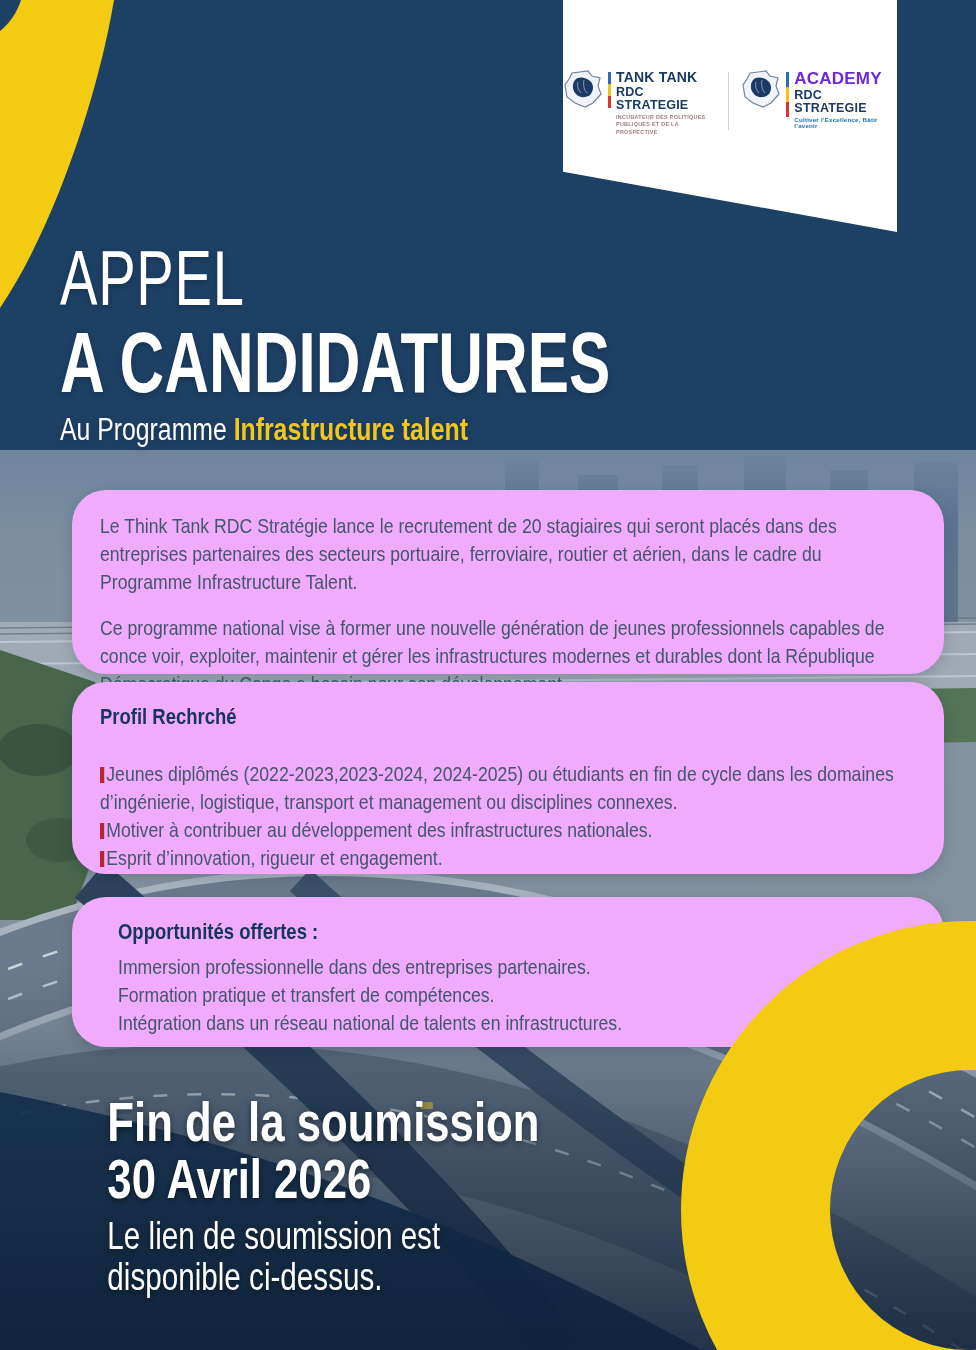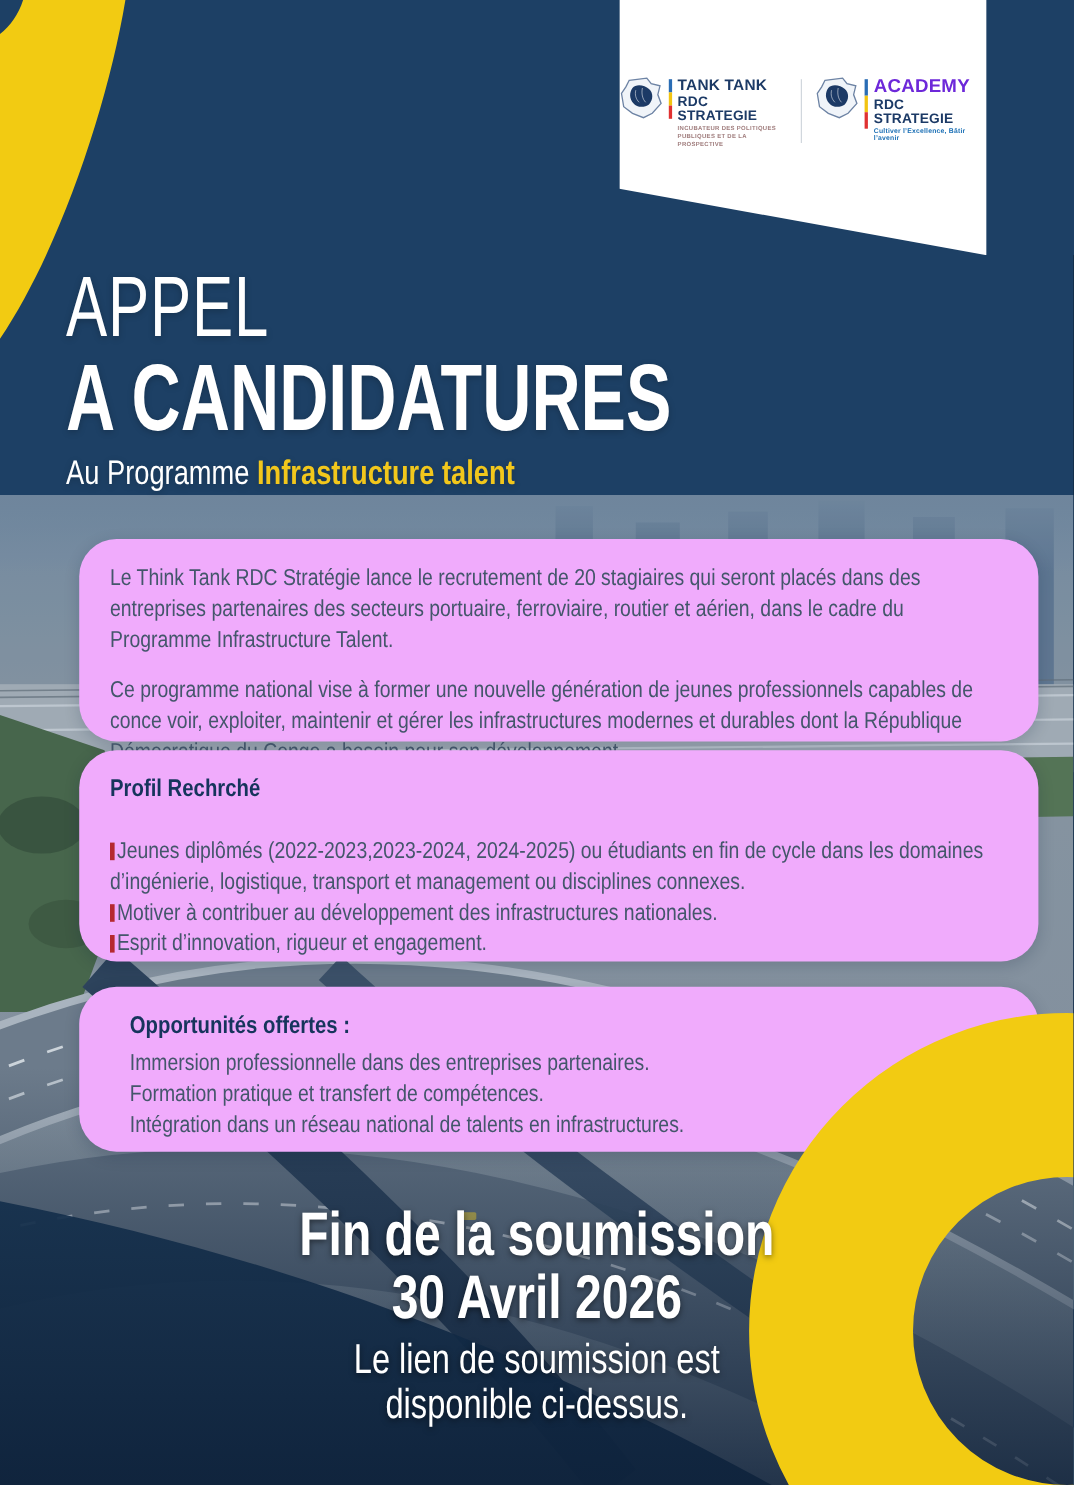--- a/index.html
+++ b/index.html
@@ -57,21 +57,21 @@
   .card-opps{top:897px;height:150px;padding-left:46px;}
   .cond{transform:scaleX(.84);transform-origin:0 0;width:119%;}
   .card p{margin:0;color:#44566b;font-size:21px;line-height:28px;}
   .card .gap{height:18px;}
   .card h2{margin:0 0 8px 0;color:#16345c;font-size:22px;line-height:26px;font-weight:700;}
   .card-profile h2{margin-bottom:30px;}
   .bullets p{margin:0;}
   .redbar{display:inline-block;width:4.5px;height:16px;background:#b5282f;margin-right:3px;transform:translateY(2px);}
 
   
-  .deadline{position:absolute;left:0;top:1093px;width:976px;text-align:center;z-index:7;color:#ffffff;
+  .deadline{position:absolute;left:0;top:1093px;width:976px;z-index:7;color:#ffffff;
     text-shadow:0 2px 7px rgba(0,0,0,.5);}
   .deadline .big{font-size:56px;font-weight:700;line-height:57px;
     transform:scaleX(.78);transform-origin:50% 50%;white-space:nowrap;}
   .deadline .small{font-size:38px;font-weight:400;line-height:41px;
     transform:scaleX(.78);transform-origin:50% 50%;white-space:nowrap;}
   .deadline .small.first{margin-top:9px;}
 </style>
 </head>
 <body>
 

